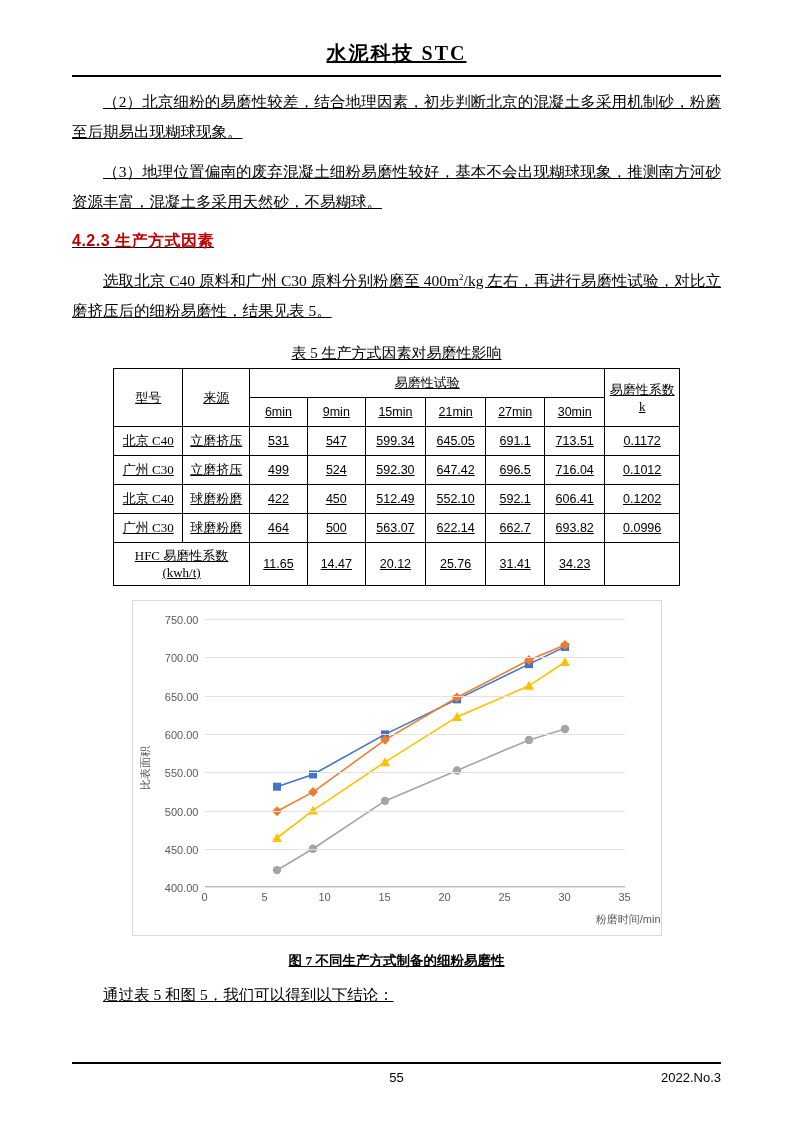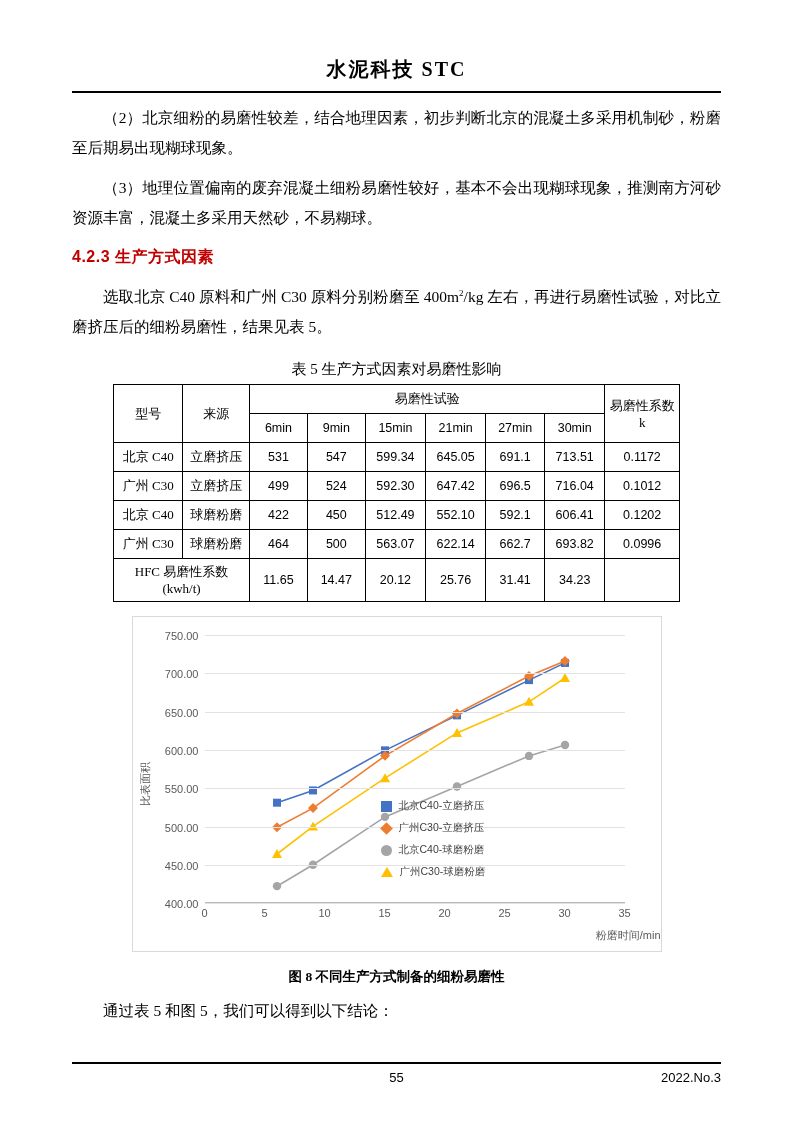--- a/index.html
+++ b/index.html
@@ -12,21 +12,22 @@
     background: #ffffff;
     font-family: "Liberation Serif", serif;
     color: #000000;
     position: relative;
   }
   .page {
     position: relative;
     width: 793px;
     height: 1122px;
     box-sizing: border-box;
-    padding: 16px 72px;
+    padding: 0 72px;
+    text-decoration: underline;
   }
   
   .header {
     text-align: center;
     padding-top: 40px;
   }
   .header-title {
     font-family: "Liberation Serif", serif;
     font-size: 20px;
     font-weight: bold;
@@ -379,41 +380,23 @@
         </div>
         <span class="xtick" style="left: 0px; bottom: 0px;">0</span>
         <span class="xtick" style="left: 60px; bottom: 0px;">5</span>
         <span class="xtick" style="left: 120px; bottom: 0px;">10</span>
         <span class="xtick" style="left: 180px; bottom: 0px;">15</span>
         <span class="xtick" style="left: 240px; bottom: 0px;">20</span>
         <span class="xtick" style="left: 300px; bottom: 0px;">25</span>
         <span class="xtick" style="left: 360px; bottom: 0px;">30</span>
         <span class="xtick" style="left: 420px; bottom: 0px;">35</span>
       </div>
-    <div class="legend">
-      <div class="legend-row">
-        <span class="legend-mark mk-square"></span>
-        <span>北京C40-立磨挤压</span>
-      </div>
-      <div class="legend-row">
-        <span class="legend-mark mk-diamond"></span>
-        <span>广州C30-立磨挤压</span>
-      </div>
-      <div class="legend-row">
-        <span class="legend-mark mk-circle"></span>
-        <span>北京C40-球磨粉磨</span>
-      </div>
-      <div class="legend-row">
-        <span class="legend-mark mk-tri"></span>
-        <span>广州C30-球磨粉磨</span>
-      </div>
-    </div>
   </div>
 
-  <div class="fig-caption">图 8   不同生产方式制备的细粉易磨性</div>
+  <div class="fig-caption">图 7   不同生产方式制备的细粉易磨性</div>
 
   <p class="para indent">通过表 5 和图 5，我们可以得到以下结论：</p>
 
   <div class="footer">
     <div class="footer-rule"></div>
     <div class="footer-row">
       <span class="footer-page">55</span>
       <span class="footer-issue">2022.No.3</span>
     </div>
   </div>

